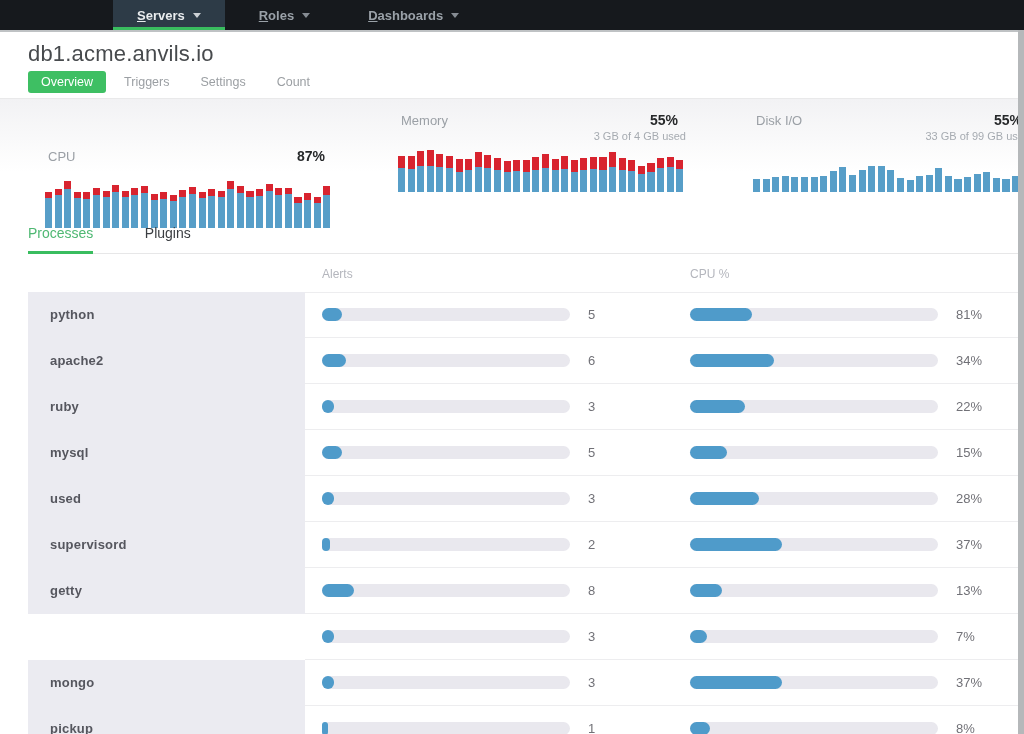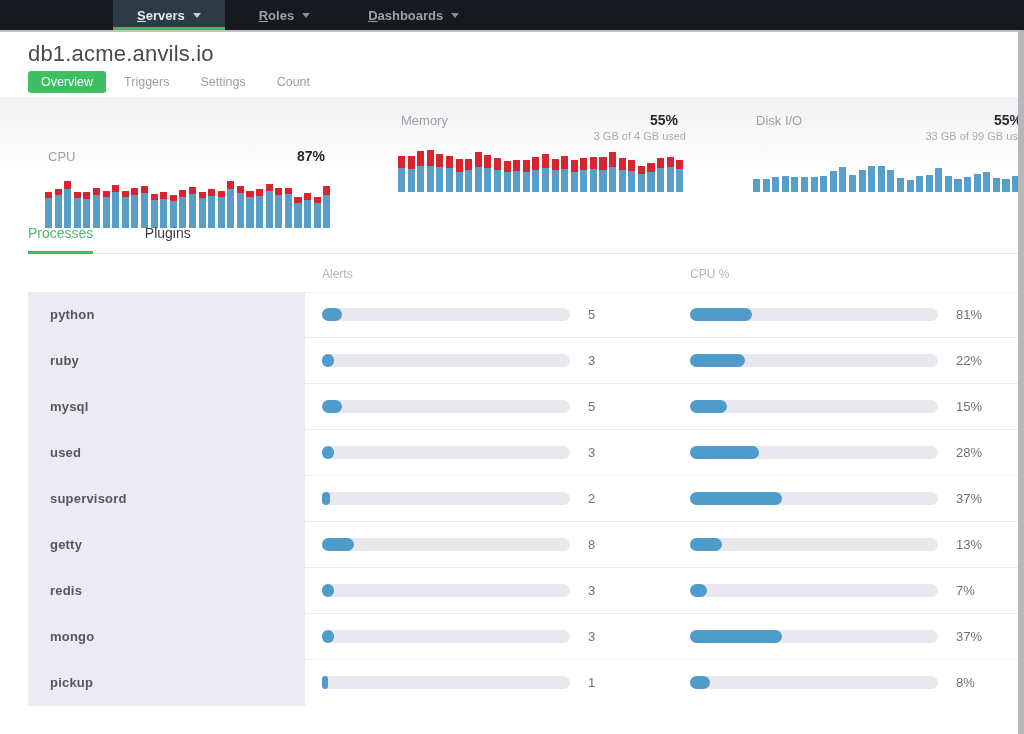--- a/index.html
+++ b/index.html
@@ -464,20 +464,34 @@
       </div>
       <span class="count-num">5</span>
       <div class="track cpu-track">
         <div class="fill" style="width:62px"></div>
       </div>
       <span class="pct">81%</span>
       <div class="row-line"></div>
     </div>
     <div class="prow">
       <div class="name-cell">
+        <span class="pname">apache2</span>
+      </div>
+      <div class="track count-track">
+        <div class="fill" style="width:24px"></div>
+      </div>
+      <span class="count-num">6</span>
+      <div class="track cpu-track">
+        <div class="fill" style="width:84px"></div>
+      </div>
+      <span class="pct">34%</span>
+      <div class="row-line"></div>
+    </div>
+    <div class="prow">
+      <div class="name-cell">
         <span class="pname">ruby</span>
       </div>
       <div class="track count-track">
         <div class="fill" style="width:12px"></div>
       </div>
       <span class="count-num">3</span>
       <div class="track cpu-track">
         <div class="fill" style="width:55px"></div>
       </div>
       <span class="pct">22%</span>
@@ -533,23 +547,20 @@
         <div class="fill" style="width:32px"></div>
       </div>
       <span class="count-num">8</span>
       <div class="track cpu-track">
         <div class="fill" style="width:32px"></div>
       </div>
       <span class="pct">13%</span>
       <div class="row-line"></div>
     </div>
     <div class="prow">
-      <div class="name-cell">
-        <span class="pname">redis</span>
-      </div>
       <div class="track count-track">
         <div class="fill" style="width:12px"></div>
       </div>
       <span class="count-num">3</span>
       <div class="track cpu-track">
         <div class="fill" style="width:17px"></div>
       </div>
       <span class="pct">7%</span>
       <div class="row-line"></div>
     </div>

